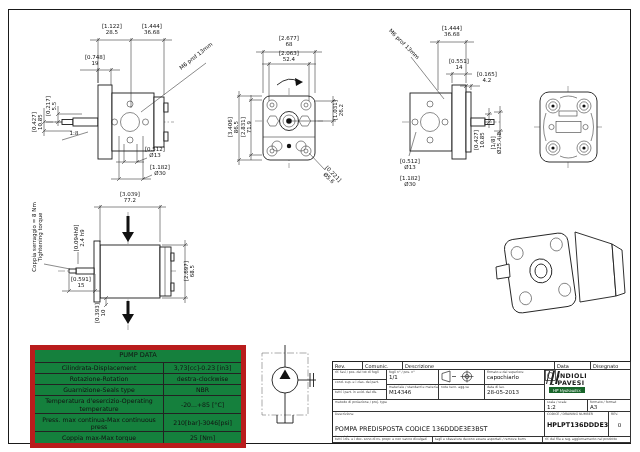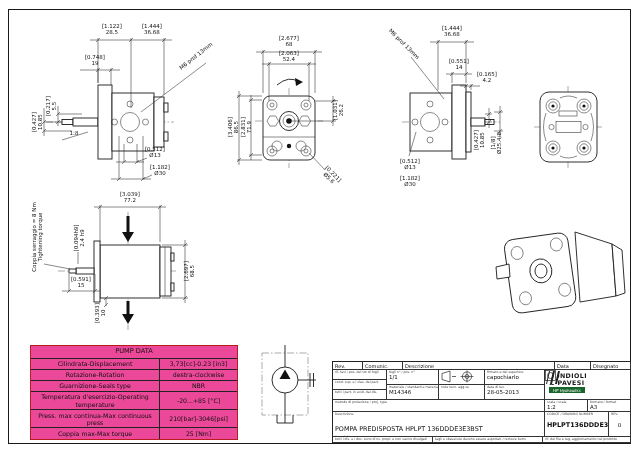--- a/index.html
+++ b/index.html
@@ -12,21 +12,21 @@
   svg .thin{fill:none;stroke:#2a2a2a;stroke-width:0.55;}
   svg .cl{fill:none;stroke:#555;stroke-width:0.5;stroke-dasharray:7 2 1.5 2;}
   svg .dark{fill:#111;stroke:none;}
   .dim{position:absolute;font-size:5.5px;line-height:1.15;text-align:center;white-space:nowrap;
        transform:translate(-50%,-50%);color:#111;}
   .dim span{display:block;}
   .r90{transform:translate(-50%,-50%) rotate(-90deg);}
   .r45n{transform:translate(-50%,-50%) rotate(-38deg);}
   .r45p{transform:translate(-50%,-50%) rotate(45deg);}
   
-  .ptable{position:absolute;left:30px;top:345px;width:206px;border:1px solid #b91c1c;background:#ec4899;
+  .ptable{position:absolute;left:30px;top:345px;width:206px;border:5px solid #b91c1c;background:#15803d;
           font-size:6.2px;line-height:1.15;text-align:center;}
   .pt-title{padding:2px 0;font-size:6.6px;}
   .pt-row{display:flex;border-top:1px solid #222;}
   .pt-l{width:63%;border-right:1px solid #222;padding:1.5px 2px;display:flex;align-items:center;justify-content:center;}
   .pt-v{width:37%;padding:1.5px 2px;display:flex;align-items:center;justify-content:center;}
   
   .tb{position:absolute;left:332px;top:361px;width:298px;height:81px;border-left:1px solid #222;
       border-top:1px solid #222;background:#fff;}
   .tc{position:absolute;border-right:1px solid #333;border-bottom:1px solid #333;box-sizing:border-box;
       overflow:hidden;padding:0 2px;}
@@ -481,21 +481,21 @@
       <span class="micro">scala / scale</span>
         <span class="val">1:2</span>
     </div>
     <div class="tc" style="left:255px;top:38px;width:43px;height:12px">
       <span class="micro">formato / format</span>
         <span class="val">A3</span>
     </div>
 
     <div class="tc" style="left:0;top:50px;width:212px;height:25px">
       <span class="micro">Descrizione</span>
-      <span class="desc">POMPA PREDISPOSTA HPLPT 136DDDE3E3BST</span>
+      <span class="desc">POMPA PREDISPOSTA CODICE 136DDDE3E3BST</span>
       <span class="micro">Descrizione</span>
       
     </div>
     <div class="tc" style="left:212px;top:50px;width:64px;height:25px">
       <span class="micro">CODICE / DRAWING NUMBER</span>
       <span class="val code" style="margin-top:6px">HPLPT136DDDE3E3B00</span>
     </div>
     <div class="tc" style="left:276px;top:50px;width:22px;height:25px">
       <span class="micro">REV.</span>
       <span class="val" style="margin-top:6px;text-align:center">0</span>

